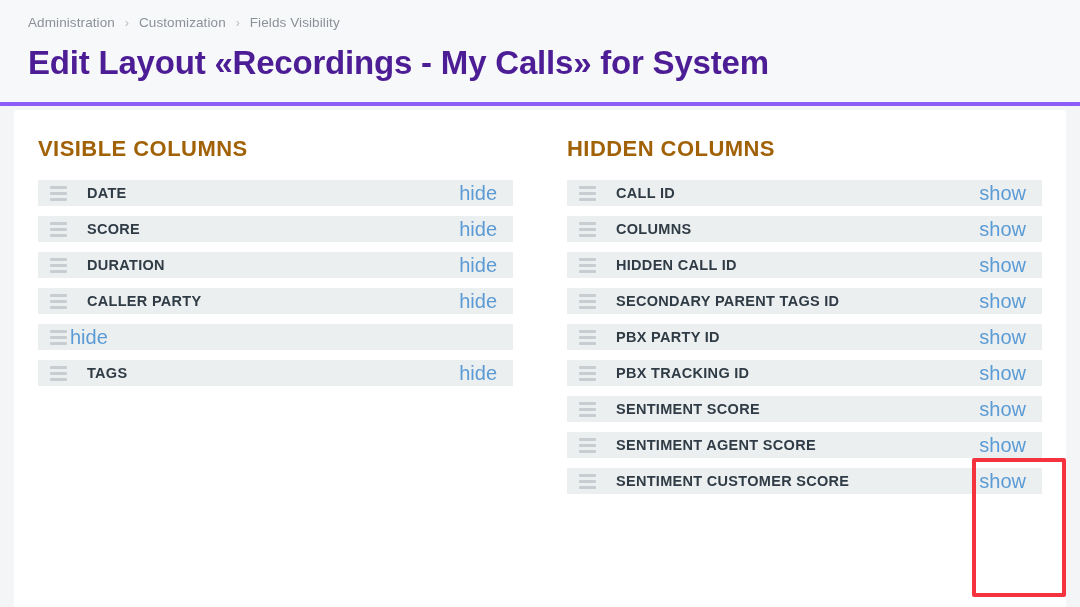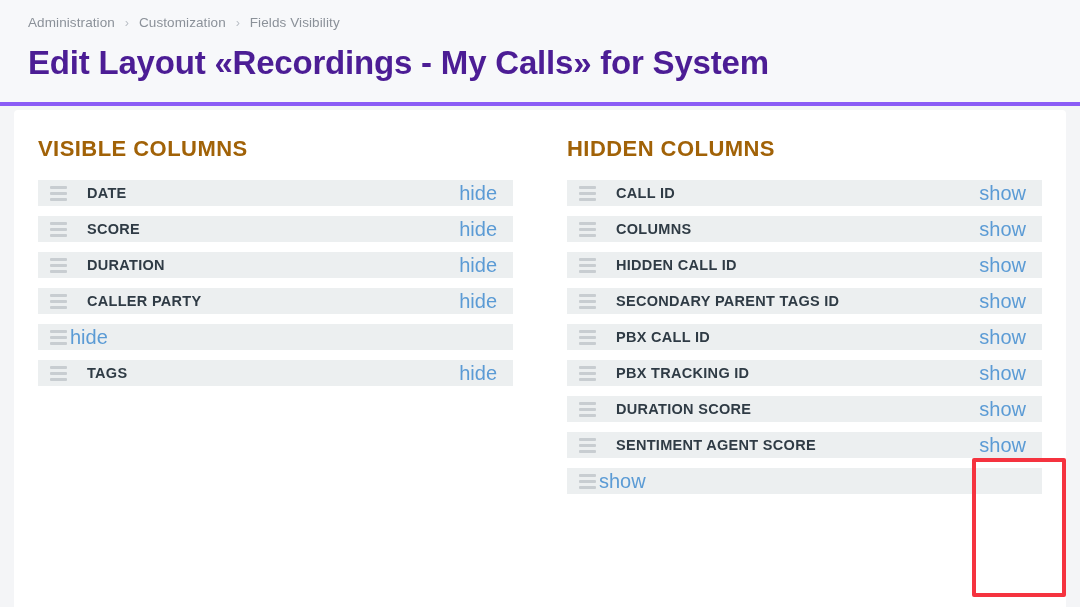--- a/index.html
+++ b/index.html
@@ -266,60 +266,61 @@
           <span class="field-label">SECONDARY PARENT TAGS ID</span>
           <a class="field-action">show</a>
         </li>
 
         <li class="field-row">
           <span class="drag-handle">
             <span></span>
               <span></span>
               <span></span>
           </span>
-          <span class="field-label">PBX CALL ID</span>
+          <span class="field-label">PBX PARTY ID</span>
           <a class="field-action">show</a>
         </li>
 
         <li class="field-row">
           <span class="drag-handle">
             <span></span>
               <span></span>
               <span></span>
           </span>
           <span class="field-label">PBX TRACKING ID</span>
           <a class="field-action">show</a>
         </li>
 
         <li class="field-row">
           <span class="drag-handle">
             <span></span>
               <span></span>
               <span></span>
           </span>
-          <span class="field-label">DURATION SCORE</span>
+          <span class="field-label">SENTIMENT SCORE</span>
           <a class="field-action">show</a>
         </li>
 
         <li class="field-row">
           <span class="drag-handle">
             <span></span>
               <span></span>
               <span></span>
           </span>
           <span class="field-label">SENTIMENT AGENT SCORE</span>
           <a class="field-action">show</a>
         </li>
 
         <li class="field-row">
           <span class="drag-handle">
             <span></span>
               <span></span>
               <span></span>
           </span>
+          <span class="field-label">SENTIMENT CUSTOMER SCORE</span>
           <a class="field-action">show</a>
         </li>
 
       </ul>
     </div>
 
   </div>
 </div>
 
 <div class="annotation-box"></div>

